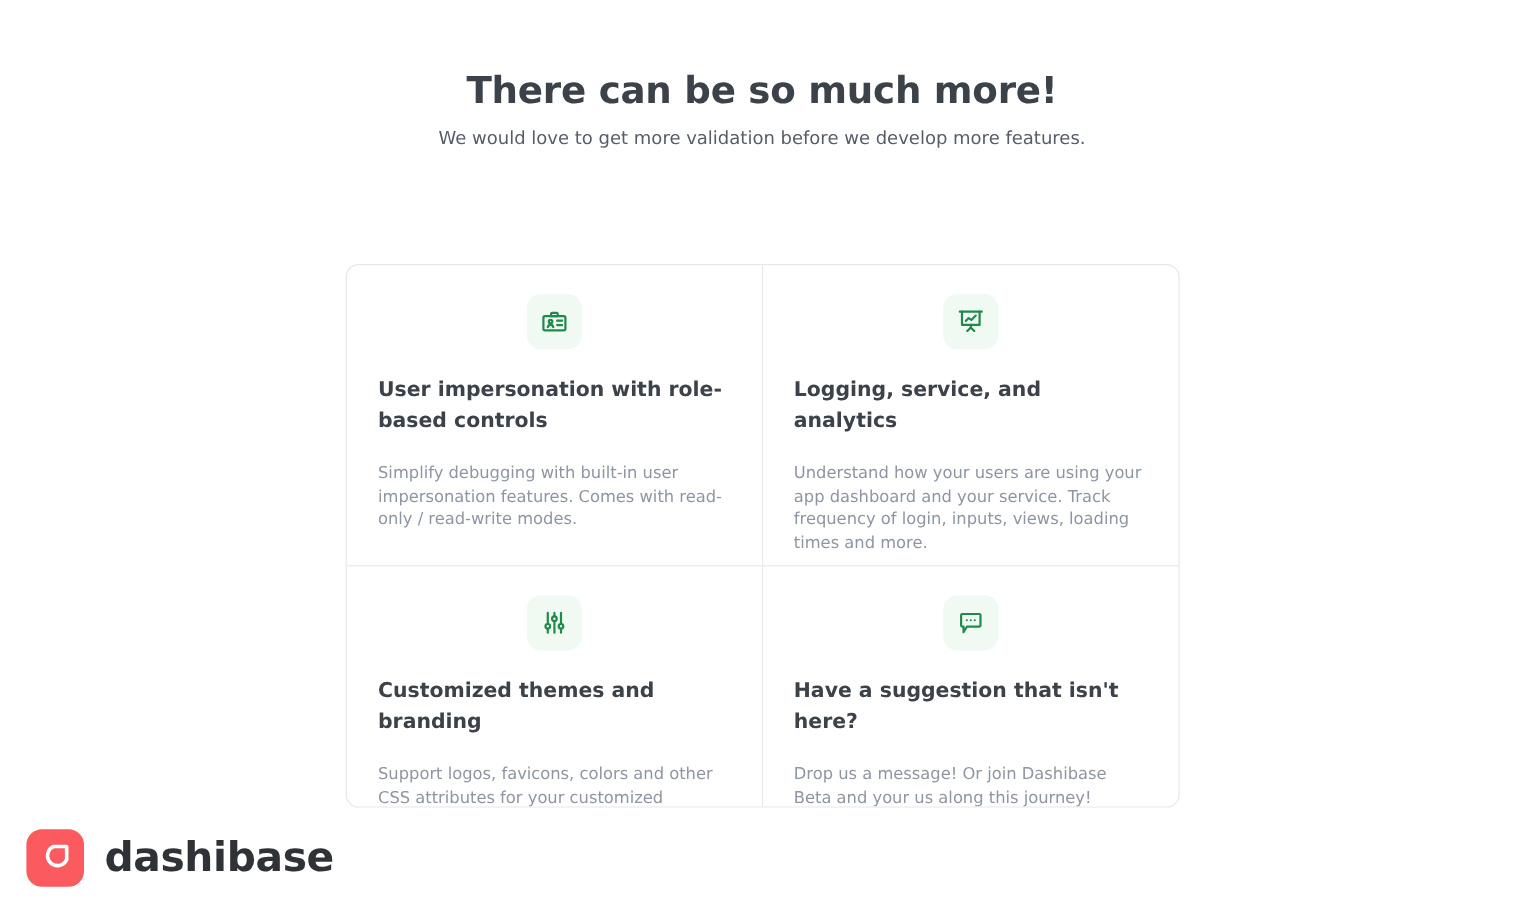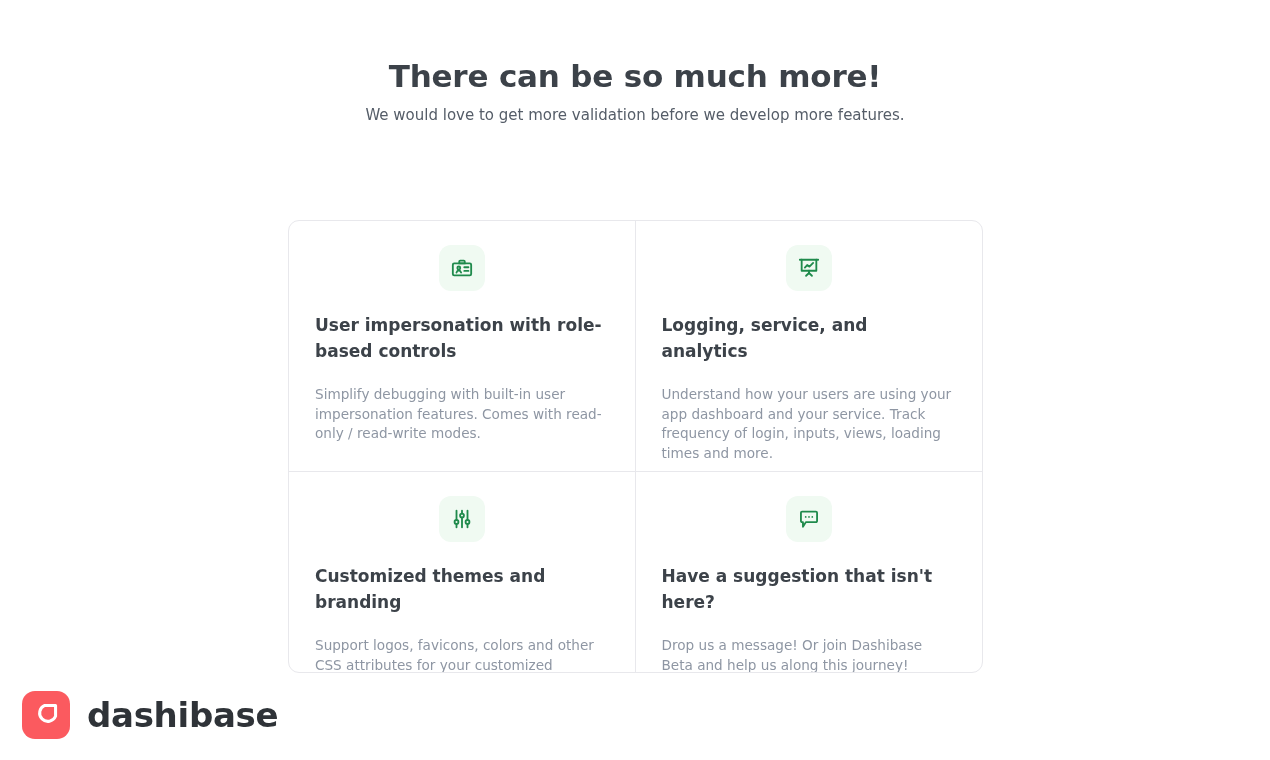--- a/index.html
+++ b/index.html
@@ -201,21 +201,21 @@
   <div class="feature-cell row-bottom">
     <div class="icon-tile">
       <svg viewBox="0 0 24 24" fill="none" stroke="#1f8a4c" stroke-width="2" stroke-linecap="round" stroke-linejoin="round">
         <path d="M3.2 5.2a1.2 1.2 0 0 1 1.2-1.2h15.2a1.2 1.2 0 0 1 1.2 1.2v9a1.2 1.2 0 0 1-1.2 1.2H8.6L5.4 20.5v-5.1H4.4a1.2 1.2 0 0 1-1.2-1.2z"></path>
         <circle cx="8.4" cy="9.7" r="0.95" fill="#1f8a4c" stroke="none"></circle>
         <circle cx="12" cy="9.7" r="0.95" fill="#1f8a4c" stroke="none"></circle>
         <circle cx="15.6" cy="9.7" r="0.95" fill="#1f8a4c" stroke="none"></circle>
       </svg>
     </div>
     <div class="feature-title">Have a suggestion that isn't here?</div>
-    <div class="feature-desc">Drop us a message! Or join Dashibase Beta and help us along this journey!</div>
+    <div class="feature-desc">Drop us a message! Or join Dashibase Beta and your us along this journey!</div>
   </div>
 
 </div>
 
 <div class="brand">
   <div class="brand-mark">
     <svg viewBox="0 0 24 24">
       <path d="M20.2 3.8 L20.2 13.1 A7.1 7.1 0 1 1 10.9 3.8 Z" fill="none" stroke="#ffffff" stroke-width="2.6" stroke-linejoin="round" stroke-linecap="round"></path>
     </svg>
   </div>

